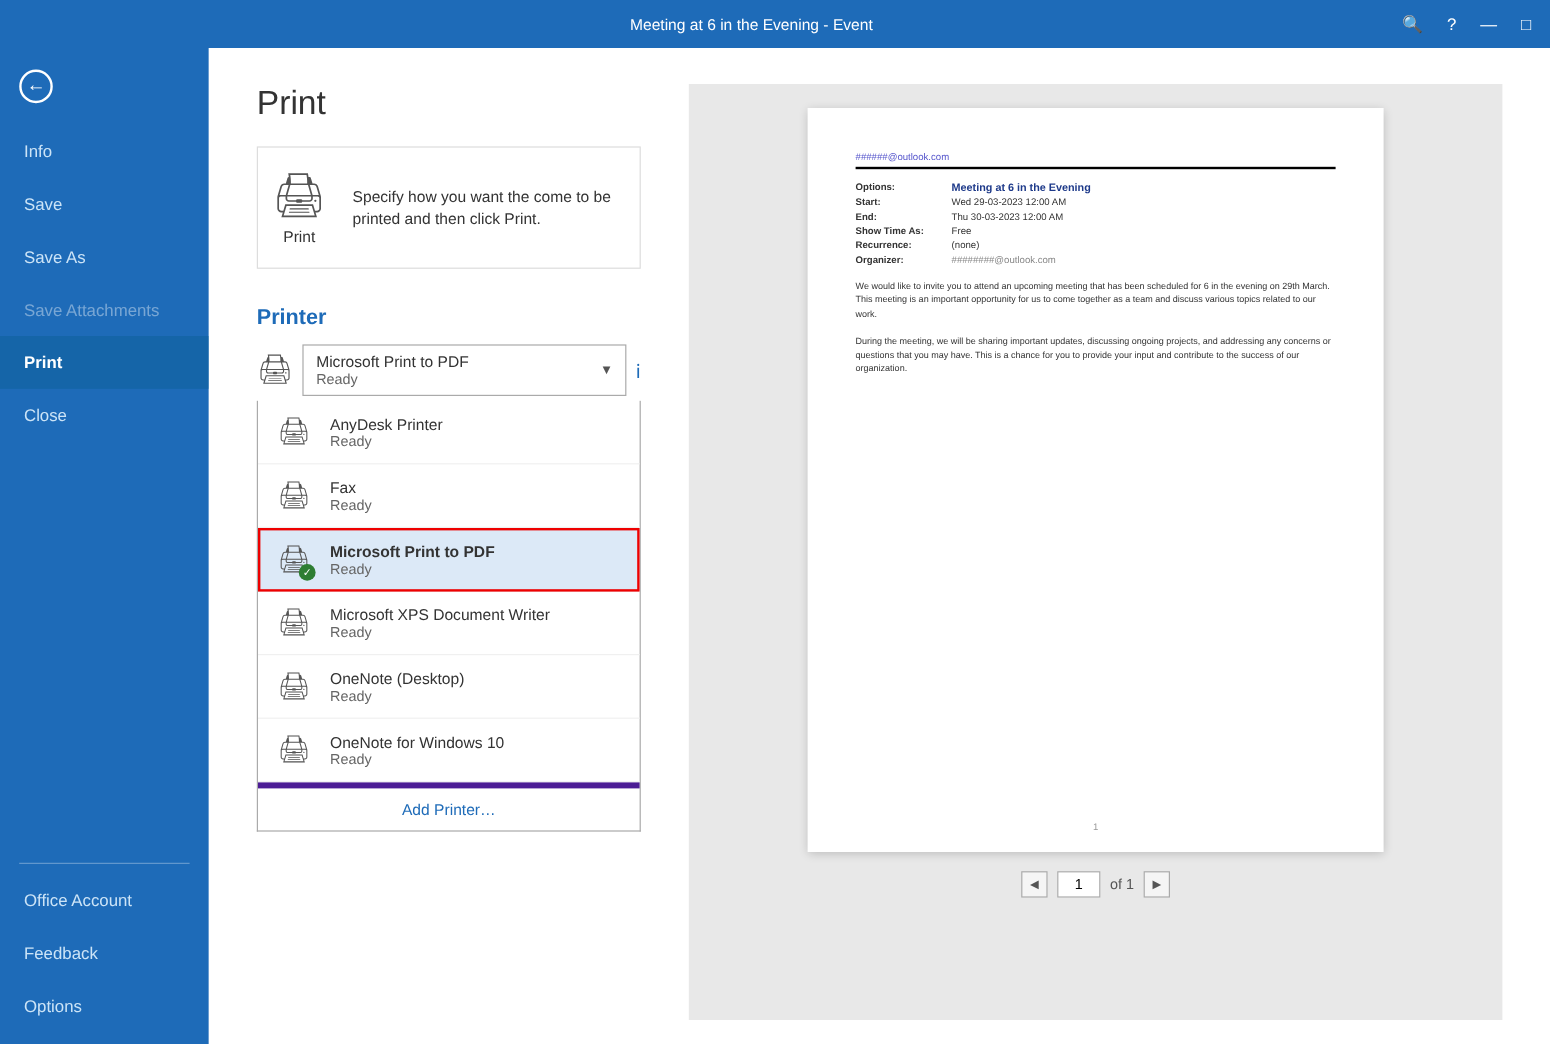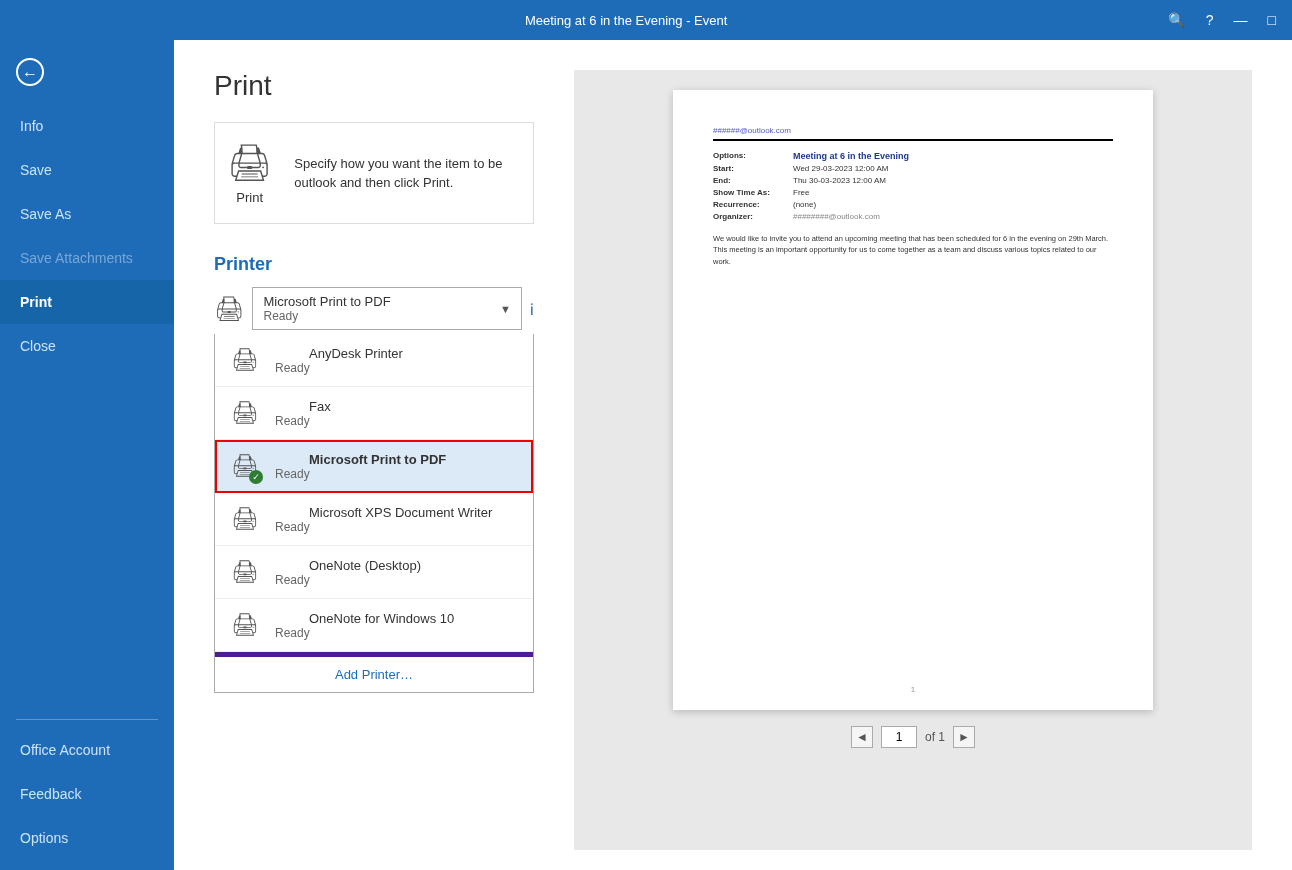--- a/index.html
+++ b/index.html
@@ -248,21 +248,21 @@
       display: flex;
       align-items: center;
       justify-content: center;
       color: #fff;
       font-size: 9px;
     }
     .printer-item-info {
       display: flex;
       flex-direction: column;
     }
-    .printer-item-name { font-size: 13px; font-weight: 500; color: #333; margin-left: 34px; }
+    .printer-item-name { font-size: 13px; font-weight: 500; color: #333; }
     .printer-item-status { font-size: 12px; color: #666; }
     .add-printer {
       padding: 10px 12px;
       font-size: 13px;
       color: #555;
       cursor: pointer;
       text-align: center;
       border-top: 5px solid #4c1d95;
     }
     .add-printer span { color: #1e6bb8; }
@@ -419,21 +419,21 @@
     <div class="print-area">
 
       <div class="left-panel">
         <h1 class="page-title">Print</h1>
 
         <div class="print-button-area">
           <div class="print-icon-box">
             <span class="print-icon-svg">🖨</span>
             <span class="print-icon-label">Print</span>
           </div>
-          <p class="print-description">Specify how you want the item to be outlook and then click Print.</p>
+          <p class="print-description">Specify how you want the come to be printed and then click Print.</p>
         </div>
 
         <h2 class="section-title">Printer</h2>
 
         <div class="printer-select-row">
           <span class="printer-select-icon">🖨</span>
           <div class="printer-dropdown">
             <div class="printer-dropdown-text">
               <span class="printer-name">Microsoft Print to PDF</span>
               <span class="printer-status">Ready</span>
@@ -536,20 +536,21 @@
           <div class="preview-row">
             <span class="preview-label">Recurrence:</span>
             <span class="preview-value">(none)</span>
           </div>
           <div class="preview-row">
             <span class="preview-label">Organizer:</span>
             <span class="preview-value" style="color:#888;">########@outlook.com</span>
           </div>
 
           <p class="preview-body-text">We would like to invite you to attend an upcoming meeting that has been scheduled for 6 in the evening on 29th March. This meeting is an important opportunity for us to come together as a team and discuss various topics related to our work.</p>
+          <p class="preview-body-text">During the meeting, we will be sharing important updates, discussing ongoing projects, and addressing any concerns or questions that you may have. This is a chance for you to provide your input and contribute to the success of our organization.</p>
 
           <div class="preview-page-num">1</div>
         </div>
 
         <div class="page-nav">
           <div class="page-nav-btn">
             <span>◄</span>
           </div>
           <input type="text" class="page-input" value="1" style="">
           <span class="page-of-text">of 1</span>

